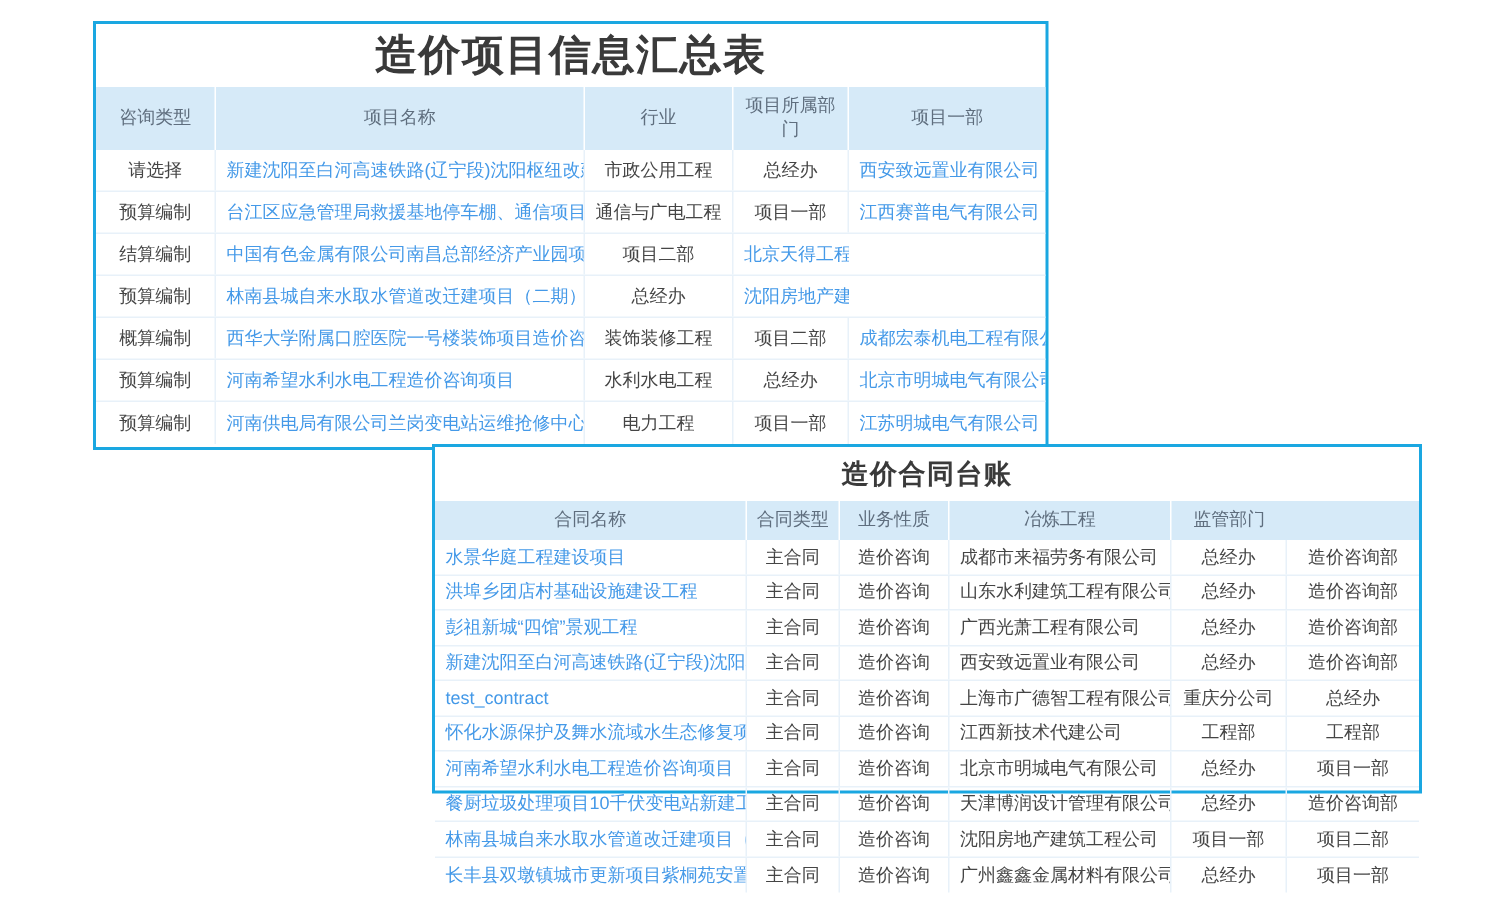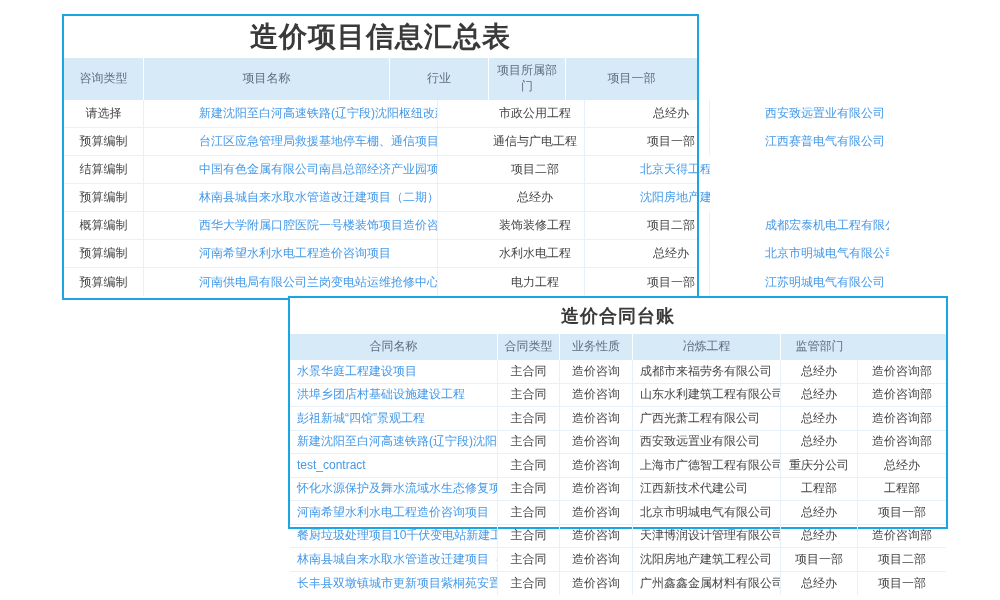--- a/index.html
+++ b/index.html
@@ -37,21 +37,21 @@
   .t2 .thead{grid-template-columns:208px 62px 73px 148px 77px 88px;height:26px;}
   .th{
     display:flex;align-items:center;justify-content:center;
     text-align:center;color:var(--header-fg);font-size:12px;
     padding:0 4px;border-right:1px solid #ffffff;
     white-space:normal;line-height:1.3;overflow:hidden;
   }
   .th:last-child{border-right:none;}
   .tr{display:grid;border-bottom:1px solid var(--line);}
   .tr:last-child{border-bottom:none;}
-  .t1 .tr{grid-template-columns:80px 246px 99px 77px 131px;height:28px;gap:48px;}
+  .t1 .tr{grid-template-columns:80px 246px 99px 77px 131px;height:28px;}
   .t2 .tr{grid-template-columns:208px 62px 73px 148px 77px 88px;height:23.5px;}
   .td{
     display:flex;align-items:center;
     font-size:12px;color:var(--fg);
     padding:0 7px;border-right:1px solid var(--line);
     white-space:nowrap;overflow:hidden;
   }
   .td:last-child{border-right:none;}
   .td.center{justify-content:center;}
   .td.link{color:var(--link);cursor:pointer;}

